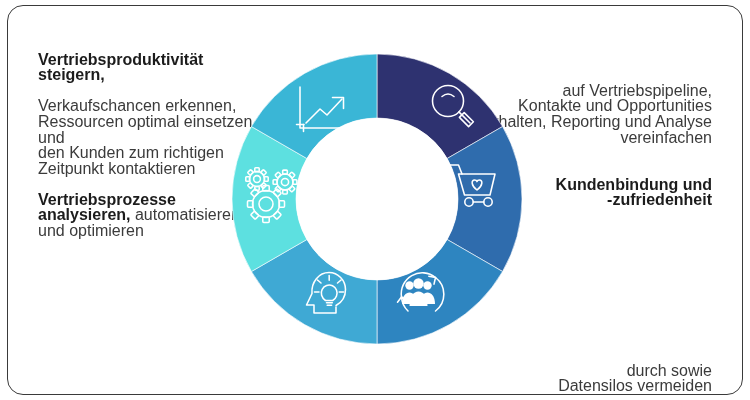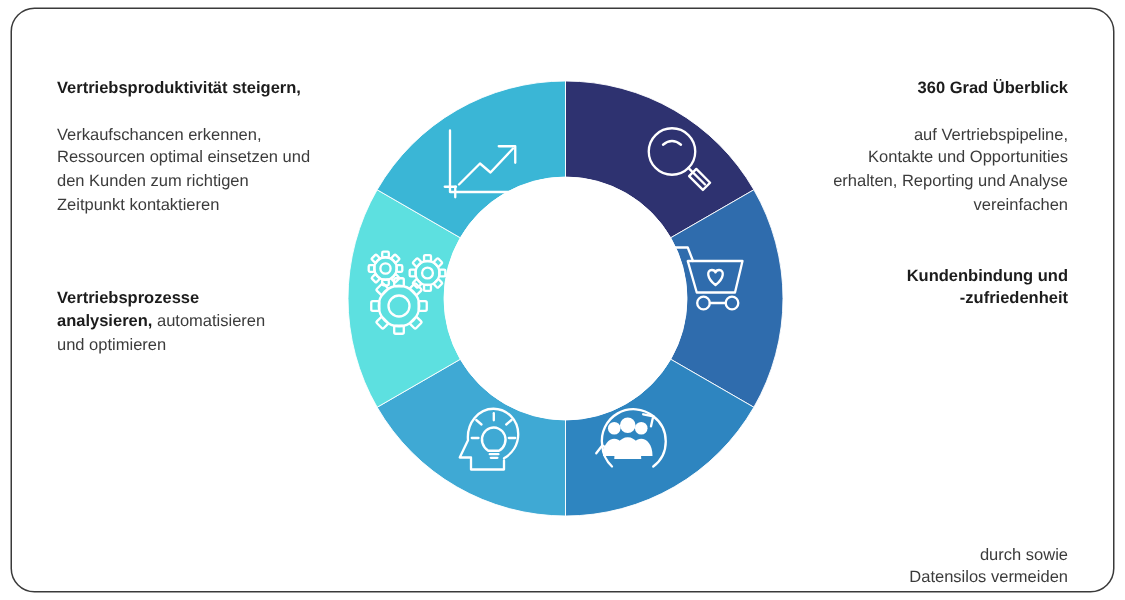--- a/index.html
+++ b/index.html
@@ -26,21 +26,21 @@
     height: 390px;
     box-sizing: border-box;
     border: 1.6px solid #3a3a3a;
     border-radius: 16px;
     background: #ffffff;
   }
 
   
   .txt {
     position: absolute;
-    font-size: 11px;
+    font-size: 16px;
     line-height: 15.6px;
     color: #3b3b3b;
     white-space: pre-line;
   }
   .txt .hd {
     font-weight: bold;
     color: #1c1c1c;
   }
   .txt.left  { text-align: left; }
   .txt.right { text-align: right; }
@@ -83,21 +83,21 @@
   </div>
 
   <div class="txt left" id="blk-prozesse">
     <span class="hd">Vertriebsprozesse
 analysieren,</span><span> automatisieren
 und optimieren</span>
   </div>
 
 
   <div class="txt right" id="blk-ueberblick">
-    <span class="hd">360 Grad Überblick</span><br>
+    <br>
     <span>auf Vertriebspipeline,
 Kontakte und Opportunities
 erhalten, Reporting und Analyse
 vereinfachen</span>
   </div>
 
   <div class="txt right" id="blk-kundenbindung">
     <span class="hd">Kundenbindung und
 -zufriedenheit</span><br>
   </div>

